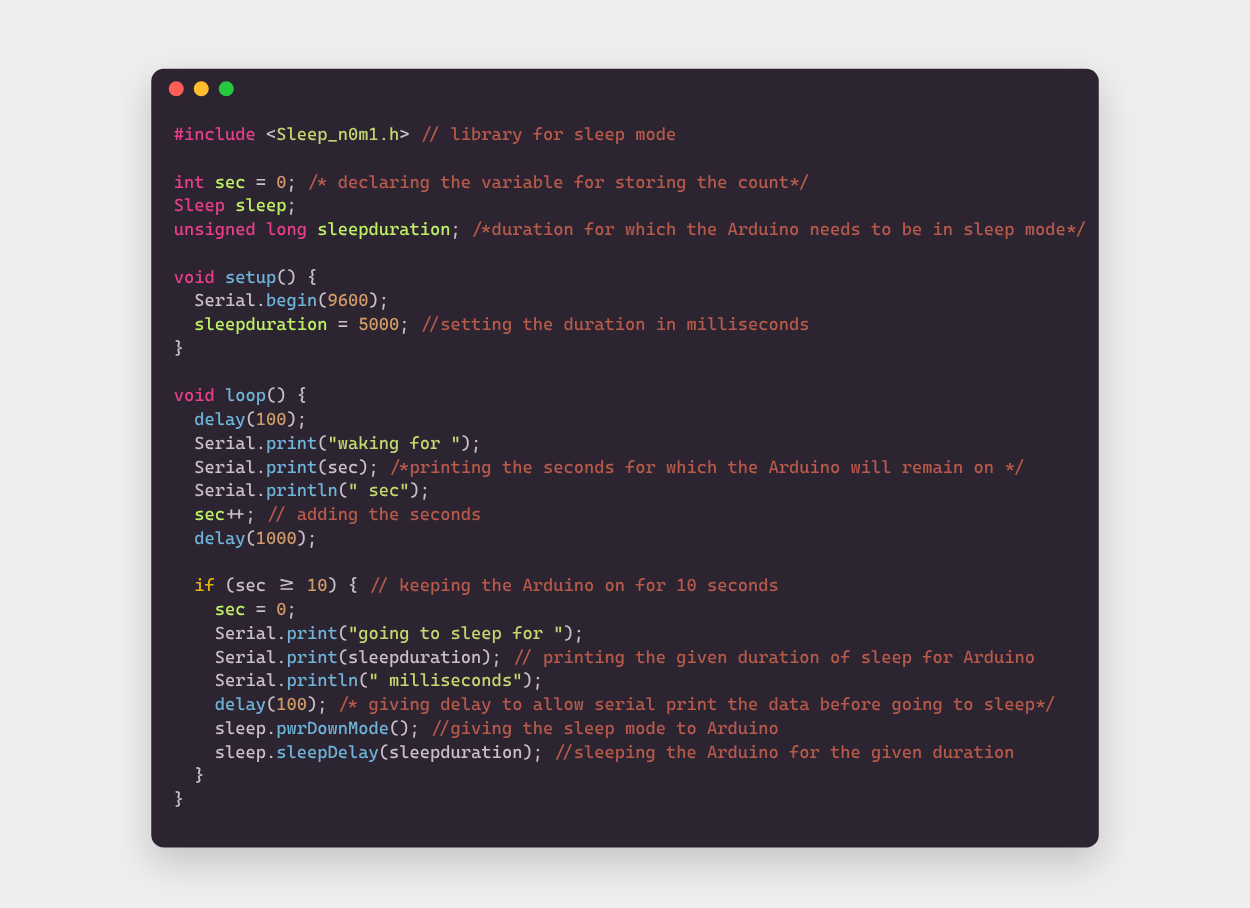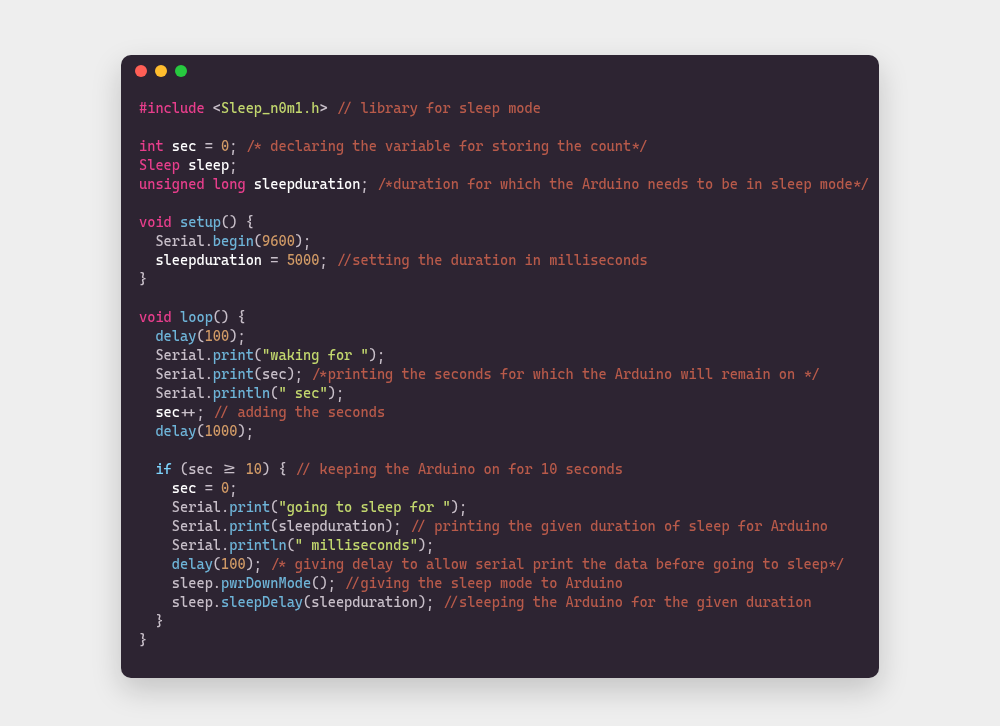--- a/index.html
+++ b/index.html
@@ -36,28 +36,28 @@
   .tl-max     { background: #27c93f; }
   .code-area {
     padding: 12px 18px 28px 18px;
     font-size: 14px;
     line-height: 19px;
     color: #c8bfc9;
     white-space: pre;
     overflow-x: auto;
   }
   
-  .kw    { color: #7dd3fc; }            
+  .kw    { color: #eab308; }            
   .ty    { color: #e83e8c; margin-top: 16px; }
   .fn    { color: #6eb4d8; text-align: right; }            
   .num   { color: #d19a66; }            
   .str   { color: #c3d86e; }            
   .com   { color: #b85a4a; }            
   .pun   { color: #c8bfc9; }            
-  .id    { color: #ffffff; text-align: center; }            
+  .id    { color: #bef264; text-align: center; }            
   .inc   { color: #e83e8c; }
   .hdr   { color: #c3d86e; }
 </style>
 </head>
 <body>
 
 <div class="window">
   <div class="titlebar">
     <div class="traffic-light tl-close"></div>
     <div class="traffic-light tl-min"></div>

